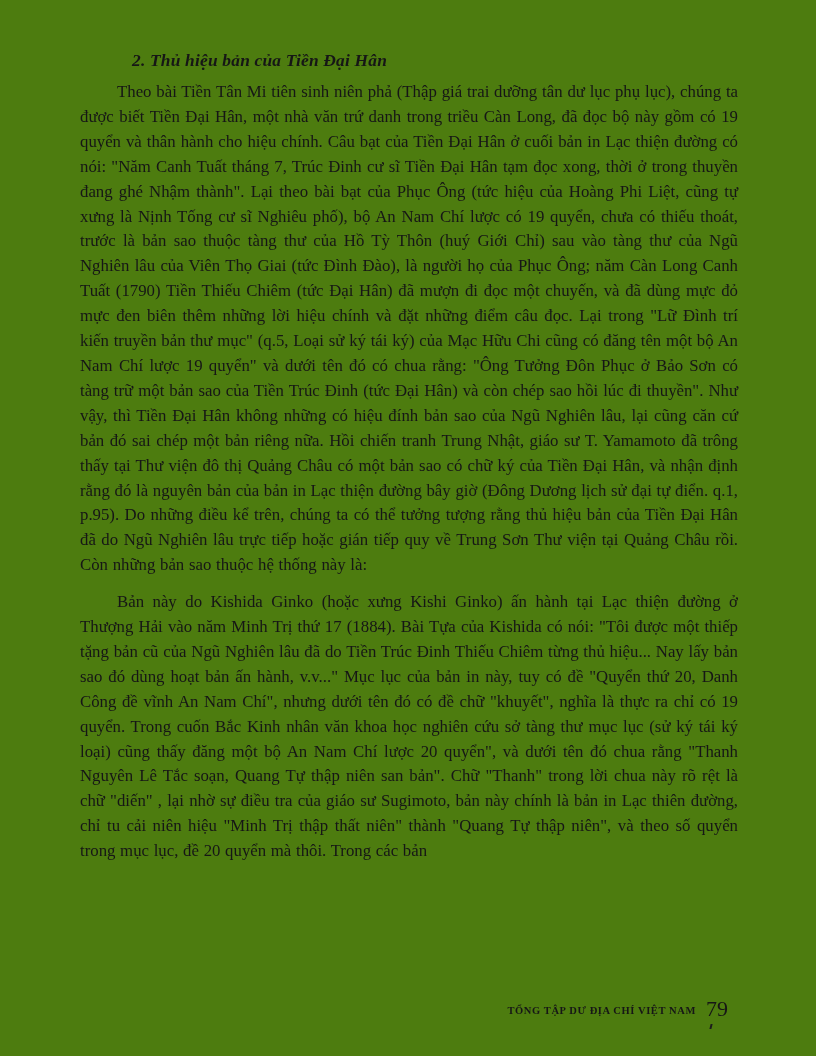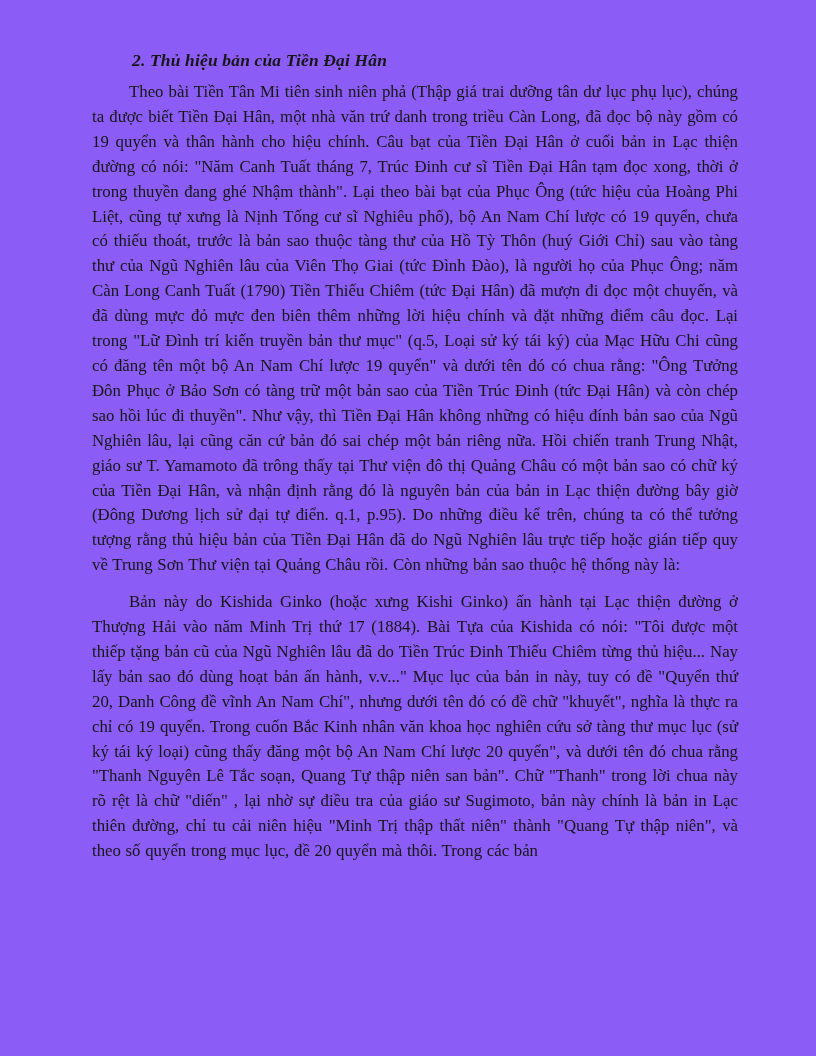--- a/index.html
+++ b/index.html
@@ -5,21 +5,21 @@
   html, body {
     margin: 0;
     padding: 0;
     background: #e8e8e6;
   }
   .page {
     position: relative;
     width: 816px;
     height: 1056px;
     margin: 0 auto;
-    background: #8b5cf6;
+    background: #4d7c0f;
     color: #161616;
     overflow: hidden;
     box-sizing: border-box;
   }
   .content {
     position: absolute;
     top: 48px;
     left: 80px;
     width: 658px;
     font-family: "Liberation Serif", "DejaVu Serif", serif;
@@ -35,21 +35,21 @@
     letter-spacing: 0.2px;
   }
   .section-heading.second {
     margin-top: 8px;
   }
   .body-paragraph {
     font-size: 16.8px;
     line-height: 24.9px;
     text-align: justify;
     text-indent: 37px;
-    margin: 0 0 12px 12px;
+    margin: 0 0 12px 0;
     word-spacing: 0.5px;
   }
   .footer {
     position: absolute;
     right: 88px;
     bottom: 36px;
     display: flex;
     align-items: flex-end;
     gap: 10px;
     font-family: "Liberation Serif", "DejaVu Serif", serif;
@@ -83,13 +83,20 @@
 </head>
 <body>
 
 <div class="page">
   <div class="content">
     <h2 class="section-heading">2. Thủ hiệu bản của Tiền Đại Hân</h2>
     <p class="body-paragraph">Theo bài Tiền Tân Mi tiên sinh niên phả (Thập giá trai dưỡng tân dư lục phụ lục), chúng ta được biết Tiền Đại Hân, một nhà văn trứ danh trong triều Càn Long, đã đọc bộ này gồm có 19 quyển và thân hành cho hiệu chính. Câu bạt của Tiền Đại Hân ở cuối bản in Lạc thiện đường có nói: "Năm Canh Tuất tháng 7, Trúc Đinh cư sĩ Tiền Đại Hân tạm đọc xong, thời ở trong thuyền đang ghé Nhậm thành". Lại theo bài bạt của Phục Ông (tức hiệu của Hoàng Phi Liệt, cũng tự xưng là Nịnh Tống cư sĩ Nghiêu phố), bộ An Nam Chí lược có 19 quyển, chưa có thiếu thoát, trước là bản sao thuộc tàng thư của Hồ Tỳ Thôn (huý Giới Chỉ) sau vào tàng thư của Ngũ Nghiên lâu của Viên Thọ Giai (tức Đình Đào), là người họ của Phục Ông; năm Càn Long Canh Tuất (1790) Tiền Thiếu Chiêm (tức Đại Hân) đã mượn đi đọc một chuyến, và đã dùng mực đỏ mực đen biên thêm những lời hiệu chính và đặt những điểm câu đọc. Lại trong "Lữ Đình trí kiến truyền bản thư mục" (q.5, Loại sử ký tái ký) của Mạc Hữu Chi cũng có đăng tên một bộ An Nam Chí lược 19 quyển" và dưới tên đó có chua rằng: "Ông Tưởng Đôn Phục ở Bảo Sơn có tàng trữ một bản sao của Tiền Trúc Đinh (tức Đại Hân) và còn chép sao hồi lúc đi thuyền". Như vậy, thì Tiền Đại Hân không những có hiệu đính bản sao của Ngũ Nghiên lâu, lại cũng căn cứ bản đó sai chép một bản riêng nữa. Hồi chiến tranh Trung Nhật, giáo sư T. Yamamoto đã trông thấy tại Thư viện đô thị Quảng Châu có một bản sao có chữ ký của Tiền Đại Hân, và nhận định rằng đó là nguyên bản của bản in Lạc thiện đường bây giờ (Đông Dương lịch sử đại tự điển. q.1, p.95). Do những điều kể trên, chúng ta có thể tưởng tượng rằng thủ hiệu bản của Tiền Đại Hân đã do Ngũ Nghiên lâu trực tiếp hoặc gián tiếp quy về Trung Sơn Thư viện tại Quảng Châu rồi. Còn những bản sao thuộc hệ thống này là:</p>
     <p class="body-paragraph">Bản này do Kishida Ginko (hoặc xưng Kishi Ginko) ấn hành tại Lạc thiện đường ở Thượng Hải vào năm Minh Trị thứ 17 (1884). Bài Tựa của Kishida có nói: "Tôi được một thiếp tặng bản cũ của Ngũ Nghiên lâu đã do Tiền Trúc Đinh Thiếu Chiêm từng thủ hiệu... Nay lấy bản sao đó dùng hoạt bản ấn hành, v.v..." Mục lục của bản in này, tuy có đề "Quyển thứ 20, Danh Công đề vĩnh An Nam Chí", nhưng dưới tên đó có đề chữ "khuyết", nghĩa là thực ra chỉ có 19 quyển. Trong cuốn Bắc Kinh nhân văn khoa học nghiên cứu sở tàng thư mục lục (sử ký tái ký loại) cũng thấy đăng một bộ An Nam Chí lược 20 quyển", và dưới tên đó chua rằng "Thanh Nguyên Lê Tắc soạn, Quang Tự thập niên san bản". Chữ "Thanh" trong lời chua này rõ rệt là chữ "diến" , lại nhờ sự điều tra của giáo sư Sugimoto, bản này chính là bản in Lạc thiên đường, chỉ tu cải niên hiệu "Minh Trị thập thất niên" thành "Quang Tự thập niên", và theo số quyển trong mục lục, đề 20 quyển mà thôi. Trong các bản</p>
   </div>
 
+  <div class="footer">
+    <span class="running-title">TỔNG TẬP DƯ ĐỊA CHÍ VIỆT NAM</span>
+    <span class="page-number-wrap">
+      <span class="page-number">79</span>
+      <span class="printer-mark"></span>
+    </span>
+  </div>
 </div>
 
 </body></html>

